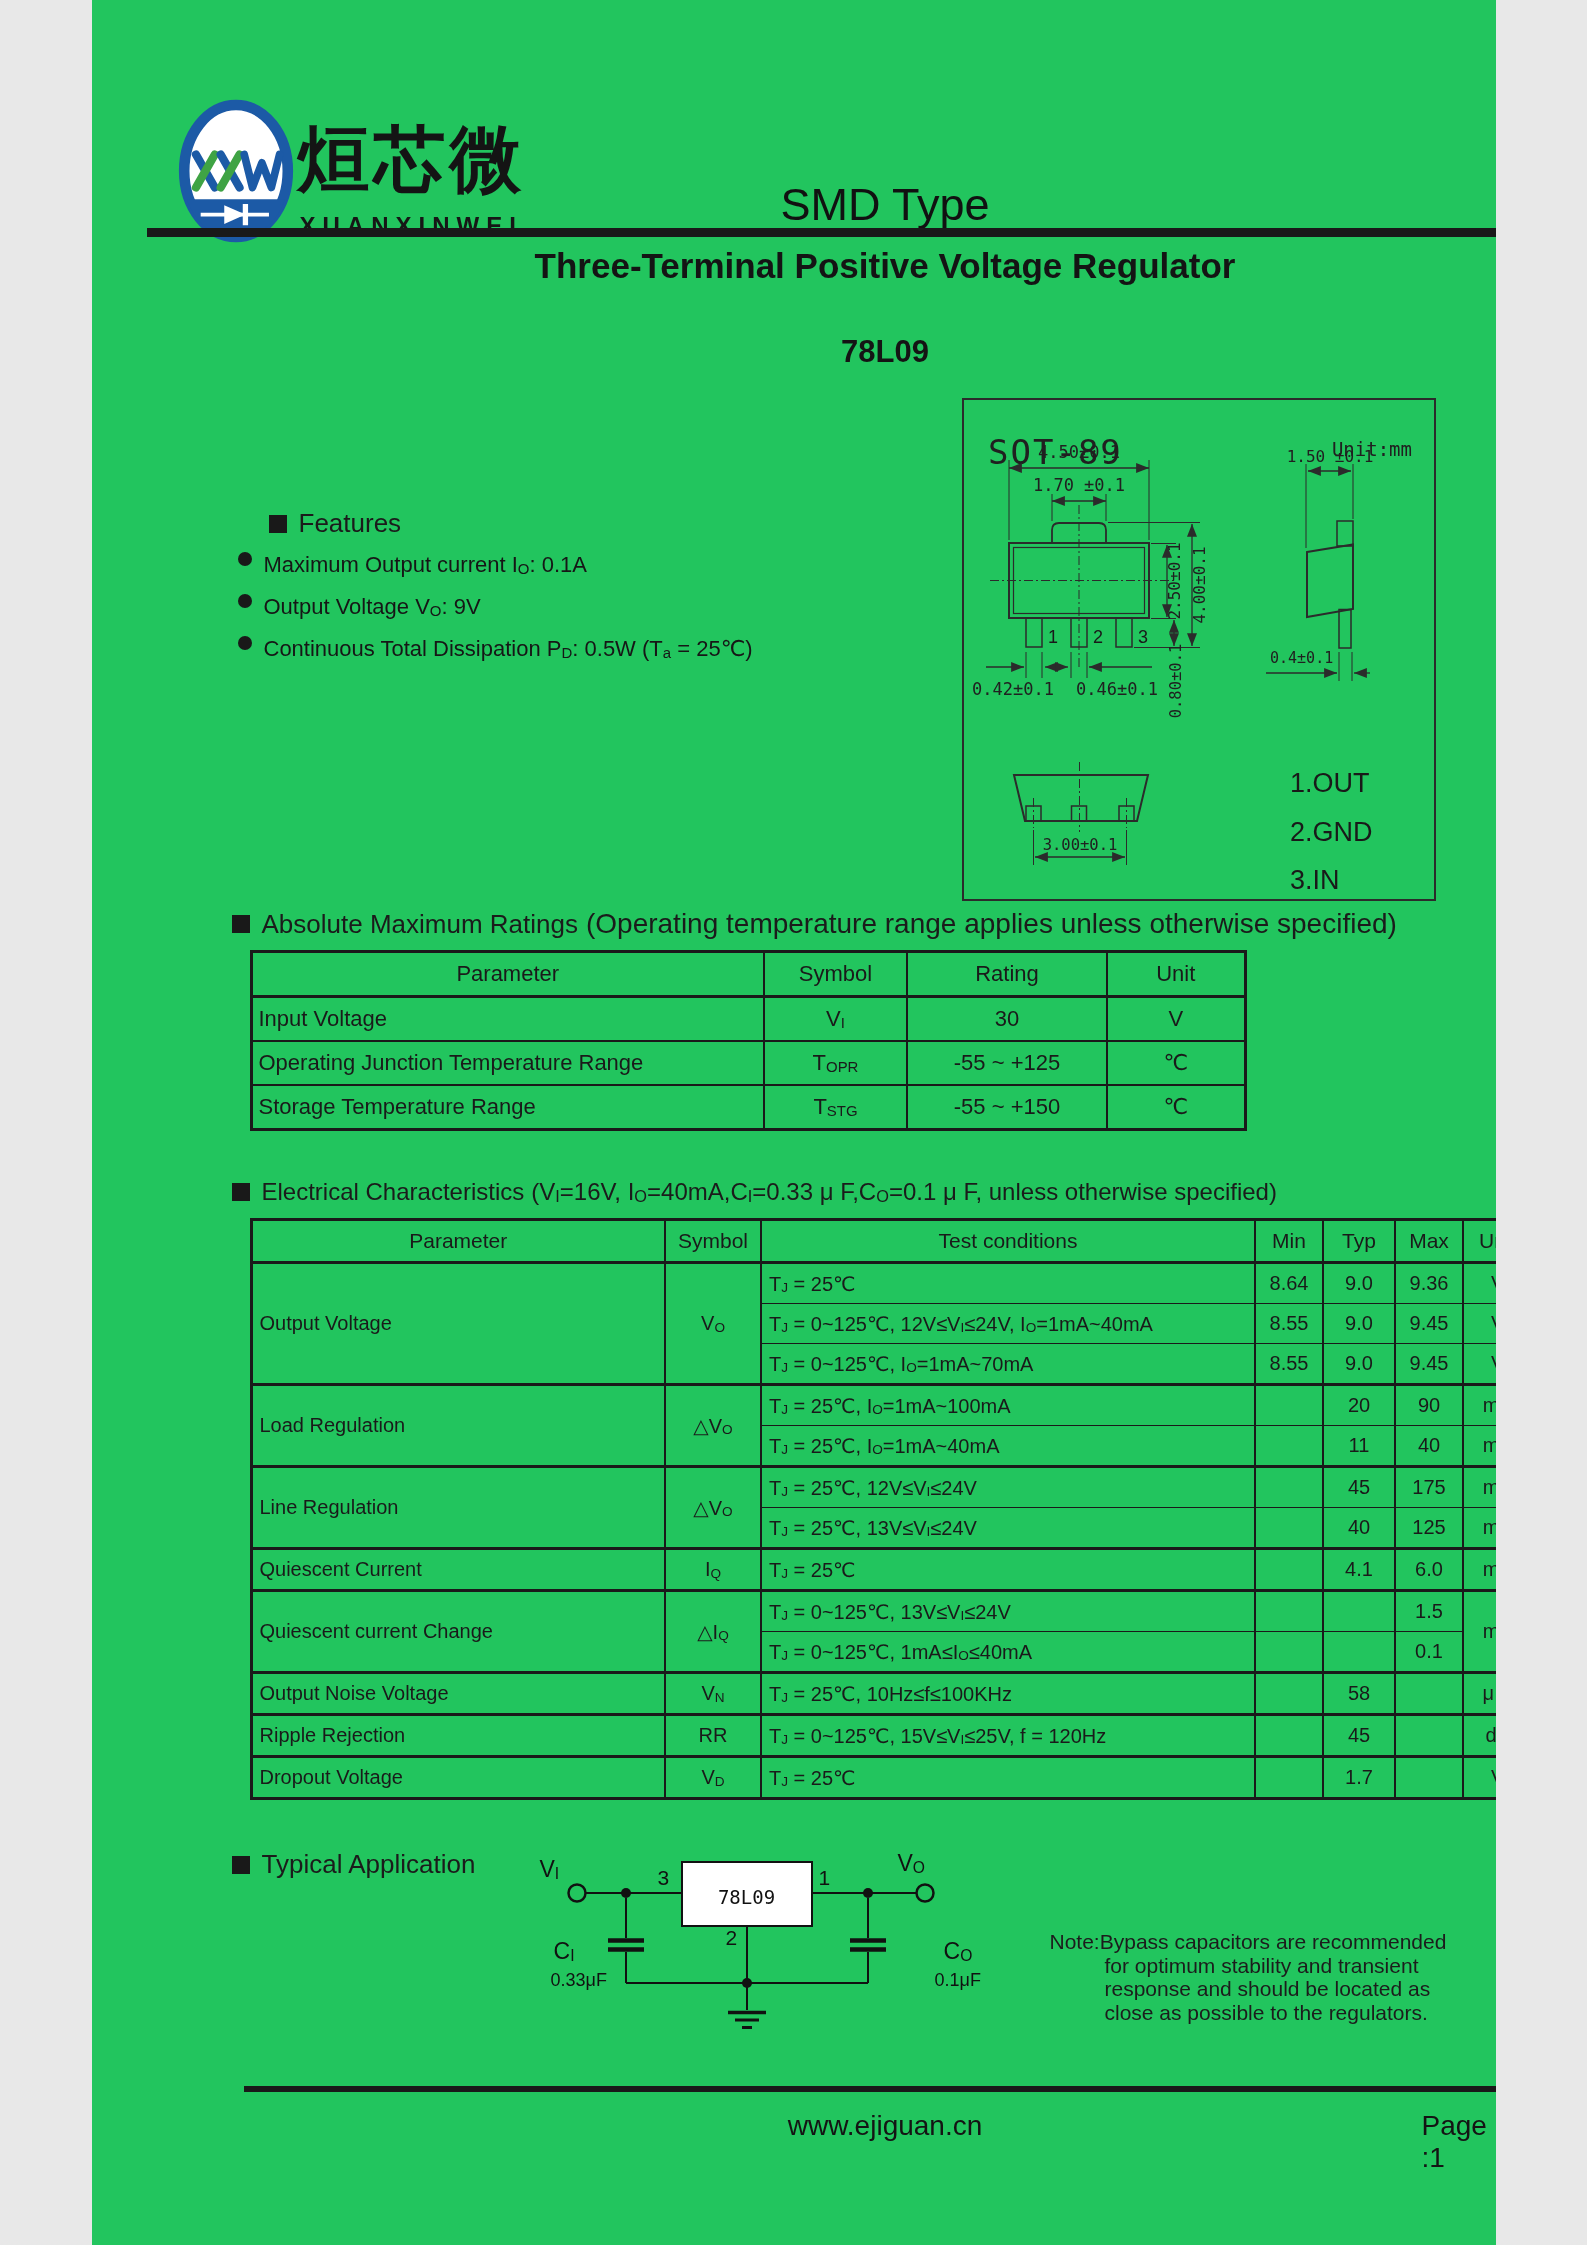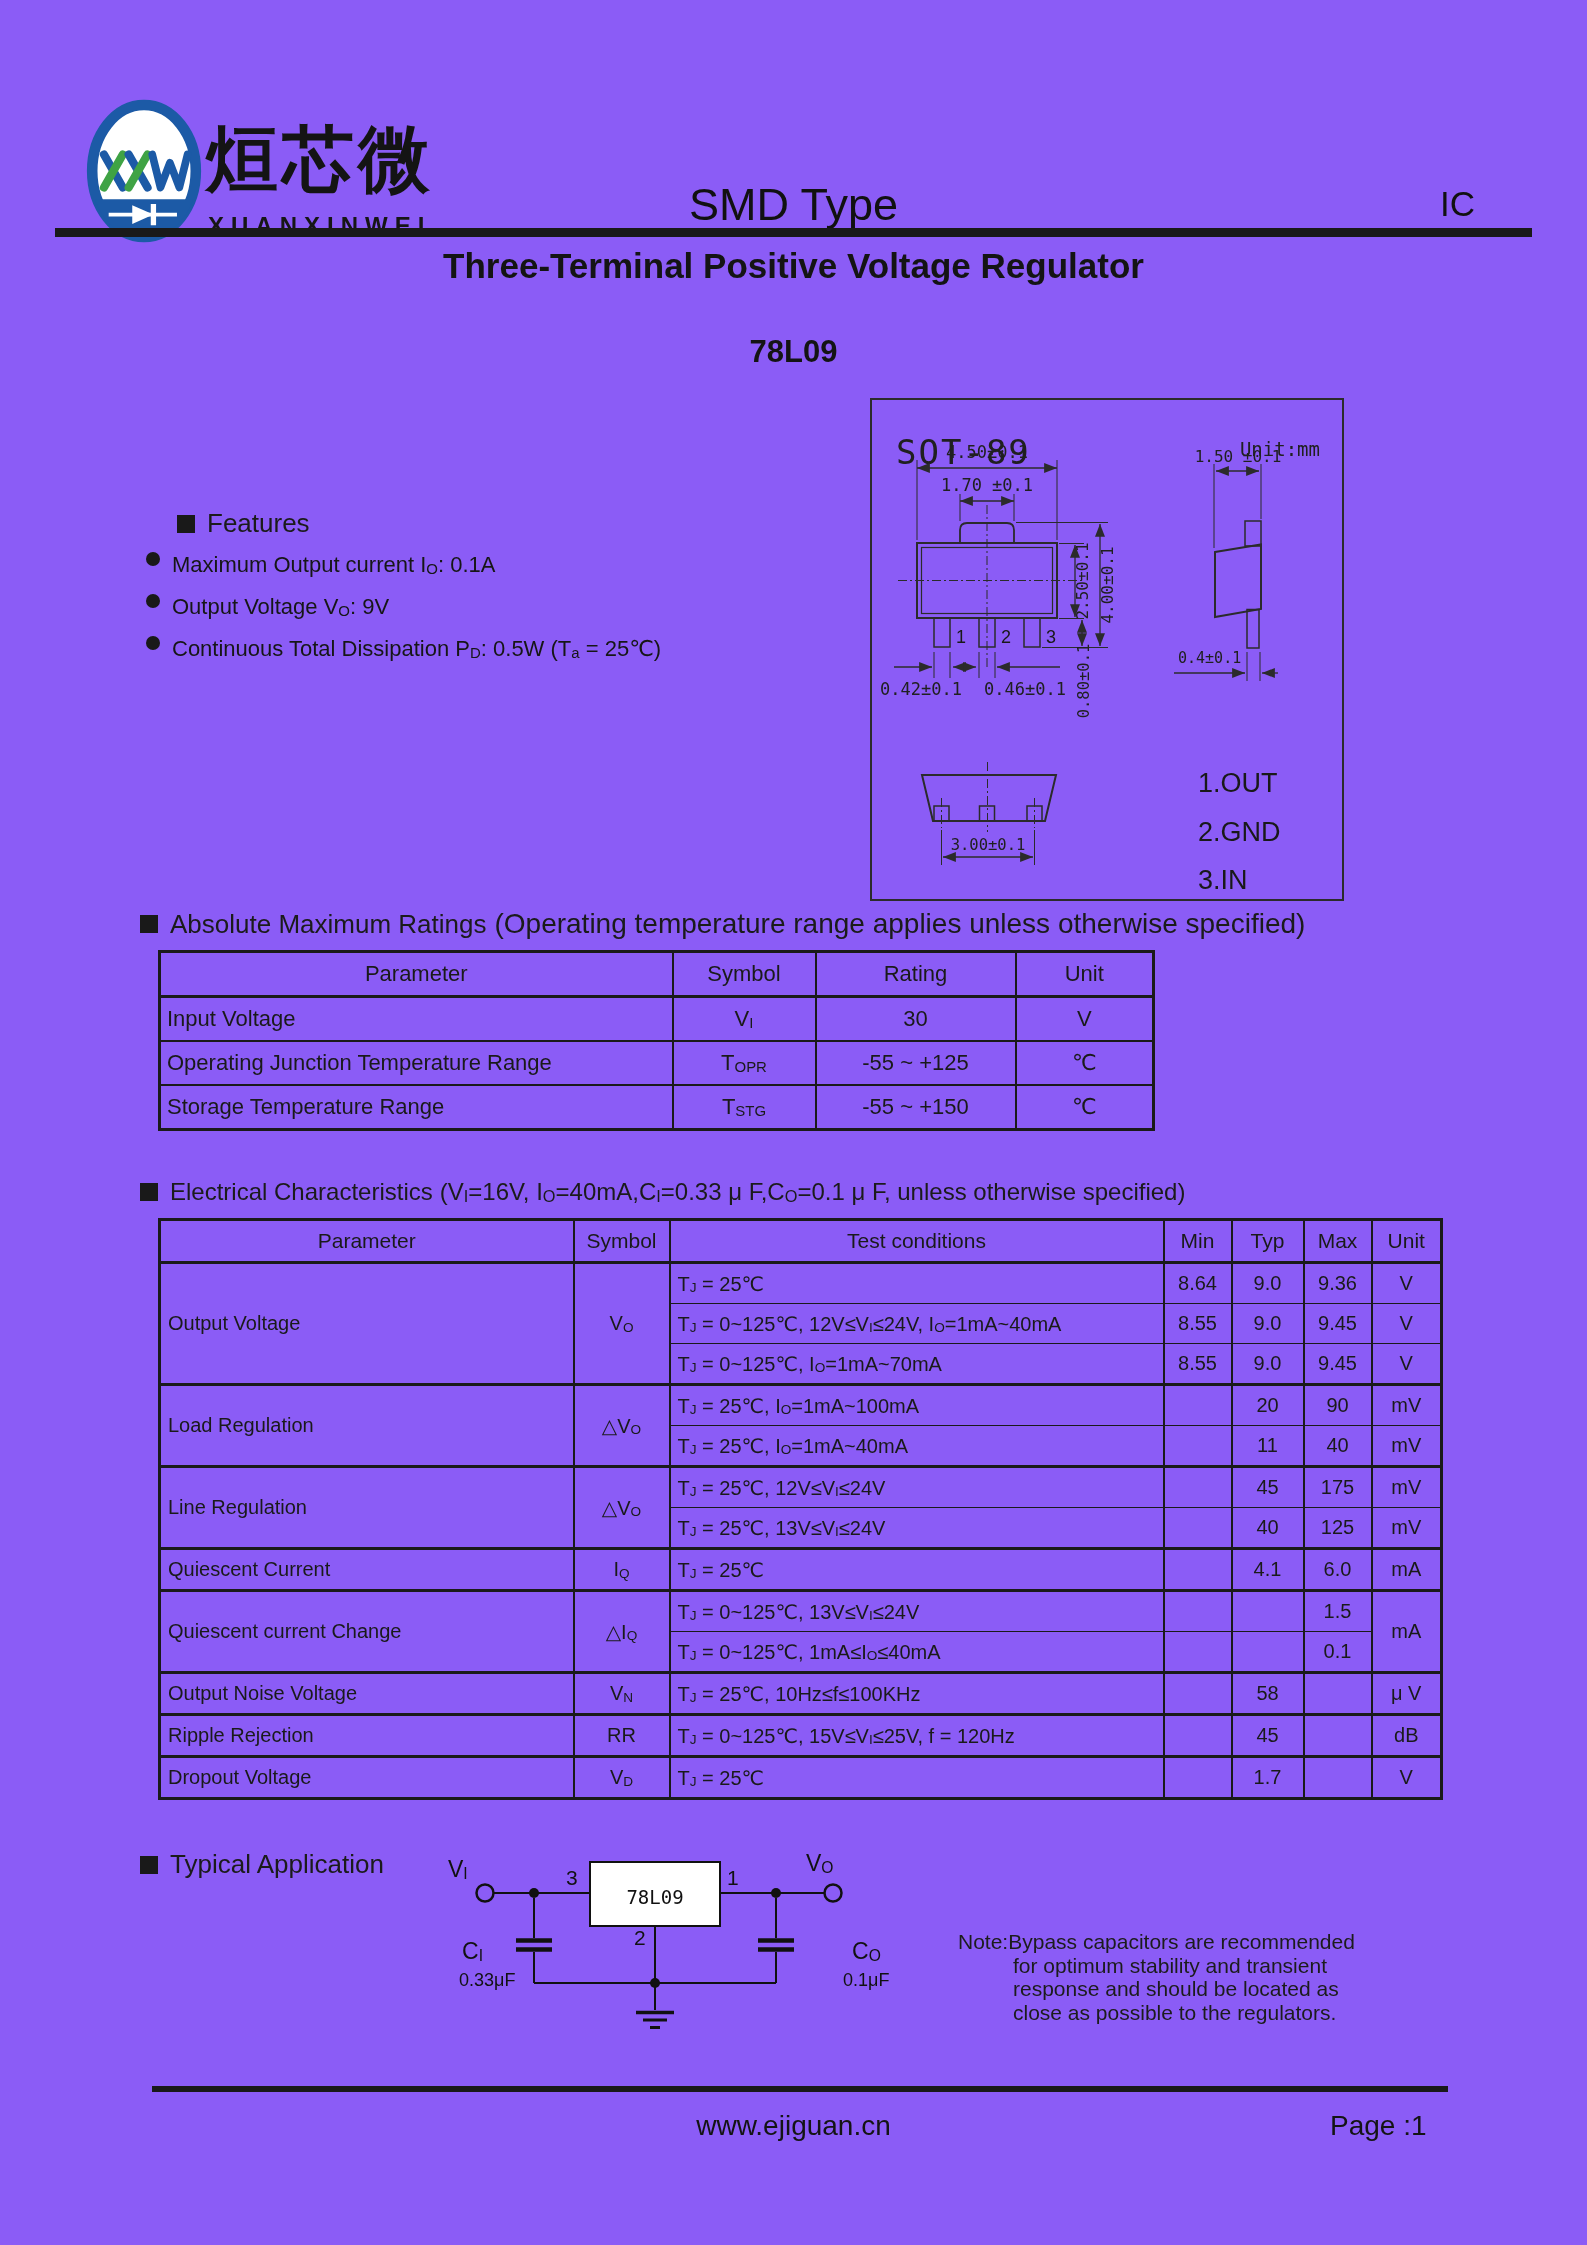--- a/index.html
+++ b/index.html
@@ -1,16 +1,16 @@
 <!DOCTYPE html>
 <html><head>
 <meta charset="utf-8">
 <style>
   html,body{margin:0;padding:0;background:#e8e8e8;}
-  .page{position:relative;width:1587px;height:2245px;background:#8b5cf6;margin:0 auto;
+  .page{position:relative;width:1404px;height:2245px;background:#22c55e;margin:0 auto;
         font-family:"Liberation Sans","DejaVu Sans",sans-serif;color:#1a1a1a;overflow:hidden;}
   .abs{position:absolute;}
   sub{font-size:68%;vertical-align:baseline;position:relative;top:0.12em;}
   
   .logo-cn{left:206px;top:112px;font-size:72px;font-weight:700;letter-spacing:4px;color:#141414;}
   .logo-en{left:208px;top:212px;font-size:24px;font-weight:600;letter-spacing:7px;color:#161616;}
   .smd-type{left:0;width:1587px;top:179px;text-align:center;font-size:45px;color:#111;}
   .ic-label{left:1440px;top:184px;font-size:35px;color:#111;}
   .header-rule{left:55px;top:228px;width:1477px;height:9px;background:#191919;}
   

